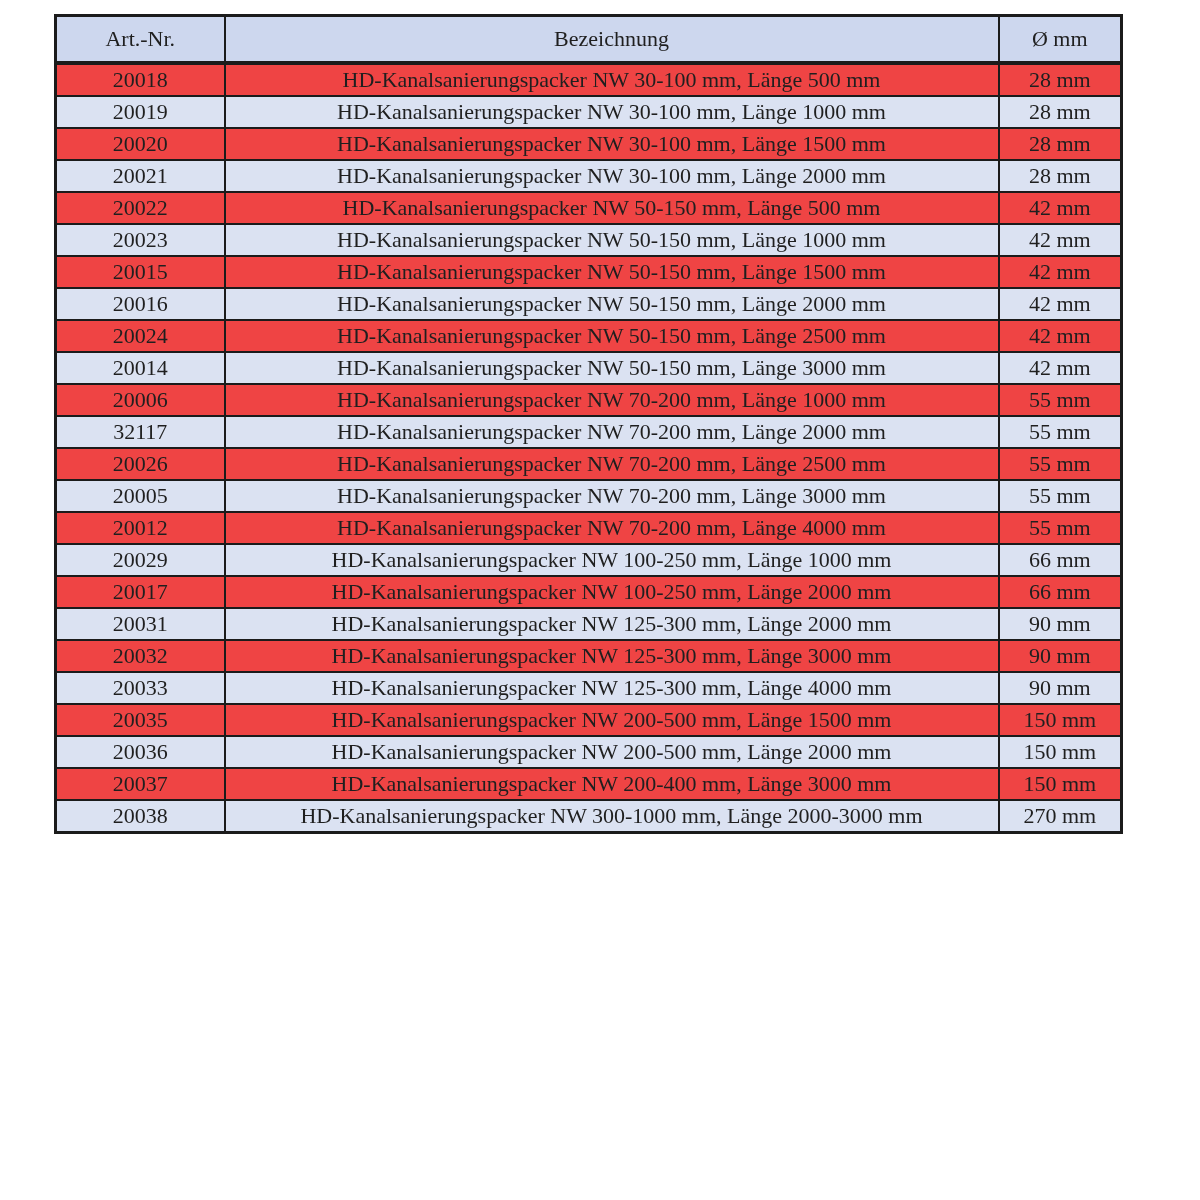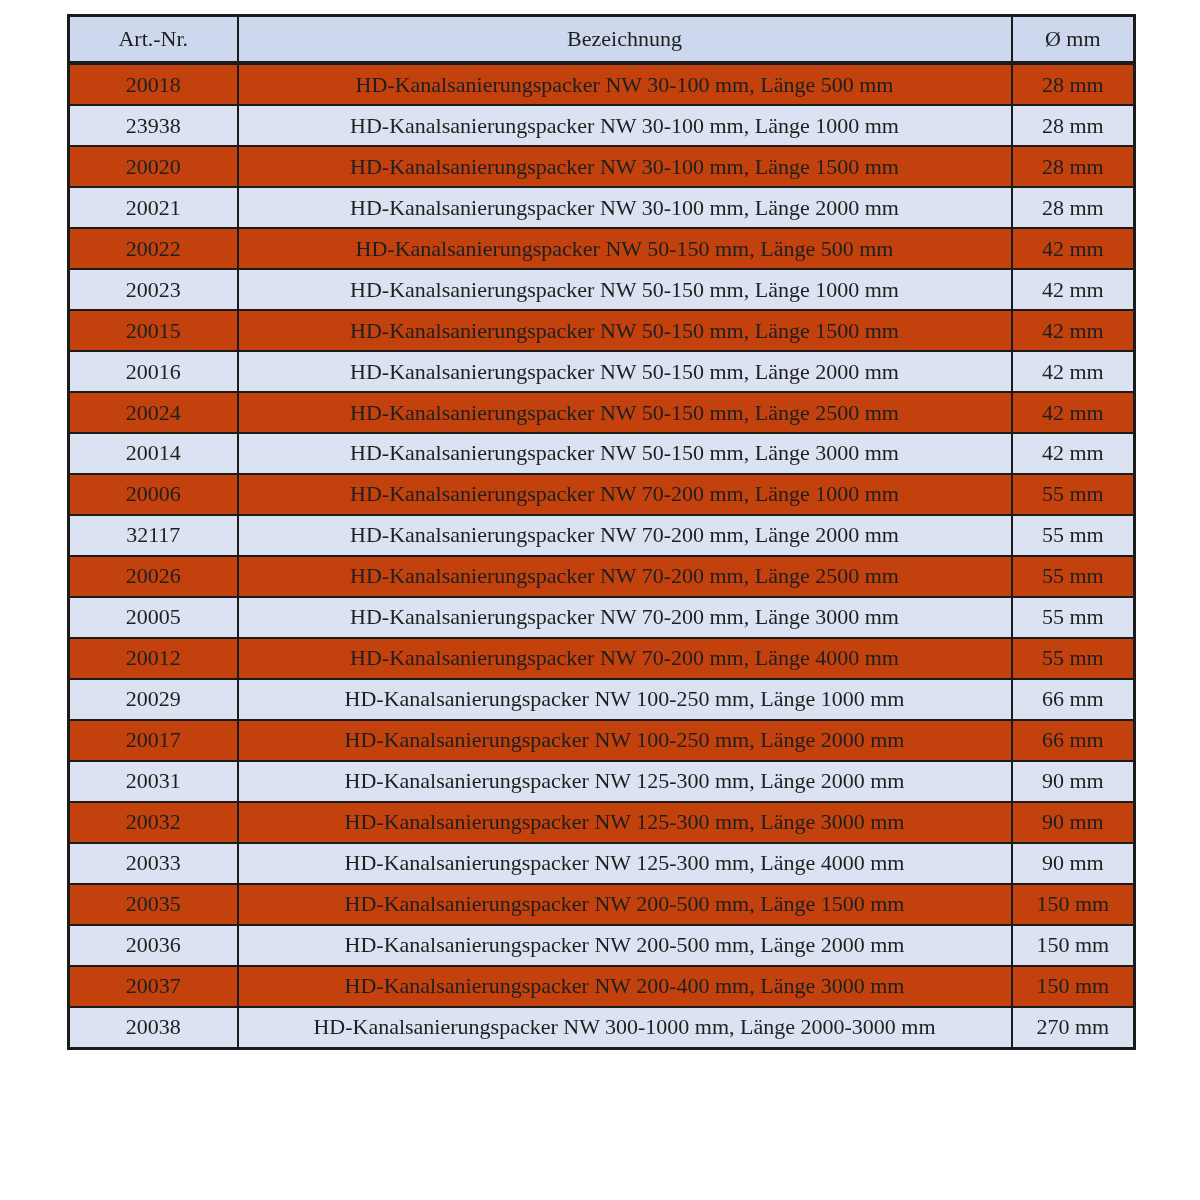--- a/index.html
+++ b/index.html
@@ -11,24 +11,24 @@
     font-family: "Liberation Serif", "DejaVu Serif", serif;
   }
   .page {
     position: relative;
     width: 1200px;
     height: 1200px;
     background: #ffffff;
   }
   table.product-table {
     position: absolute;
-    left: 67px;
+    left: 54px;
     top: 14px;
     width: 1066px;
-    height: 1036px;
+    height: 820px;
     border-collapse: collapse;
     table-layout: fixed;
     border: 3px solid var(--border-color, #1b1b1b);
     font-size: 22px;
     color: var(--text-color, #1f1f1f);
   }
   table.product-table col.col-artnr { width: 169px; }
   table.product-table col.col-desc  { width: 774px; }
   table.product-table col.col-dia   { width: 123px; }
 
@@ -41,21 +41,21 @@
     overflow: hidden;
     white-space: nowrap;
   }
   table.product-table thead th {
     background: var(--header-bg, #cdd7ee);
     border-bottom: 4px solid var(--border-color, #1b1b1b);
     font-weight: normal;
     height: 40px;
   }
   table.product-table tbody tr {
-    background: #c2410c;
+    background: #ef4444;
   }
   table.product-table tbody tr:nth-child(even) {
     background: var(--row-alt-bg, #dbe2f2);
   }
 </style>
 </head>
 <body>
 
 <div class="page">
   <table class="product-table">
@@ -71,21 +71,21 @@
         <th>Ø mm</th>
       </tr>
     </thead>
     <tbody>
         <tr>
           <td>20018</td>
           <td>HD-Kanalsanierungspacker NW 30-100 mm, Länge 500 mm</td>
           <td>28 mm</td>
         </tr>
         <tr>
-          <td>23938</td>
+          <td>20019</td>
           <td>HD-Kanalsanierungspacker NW 30-100 mm, Länge 1000 mm</td>
           <td>28 mm</td>
         </tr>
         <tr>
           <td>20020</td>
           <td>HD-Kanalsanierungspacker NW 30-100 mm, Länge 1500 mm</td>
           <td>28 mm</td>
         </tr>
         <tr>
           <td>20021</td>

